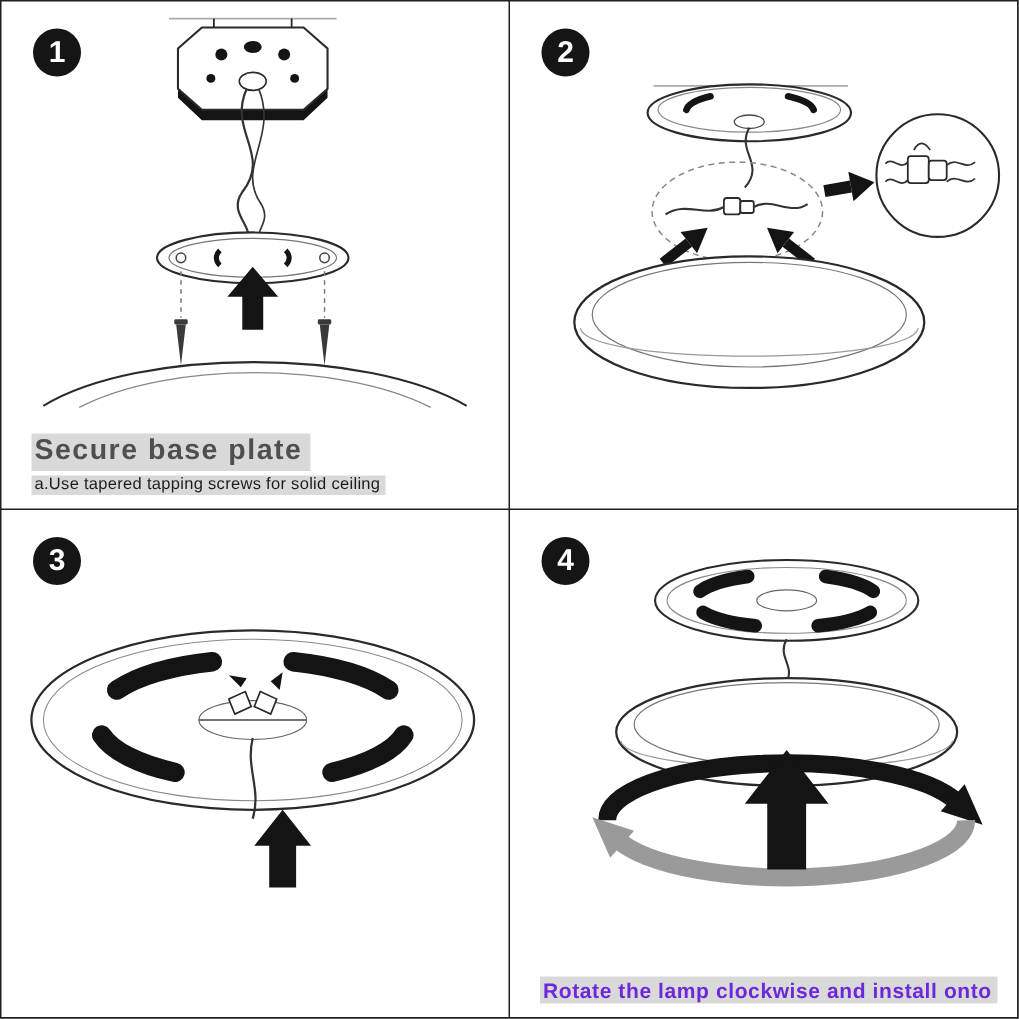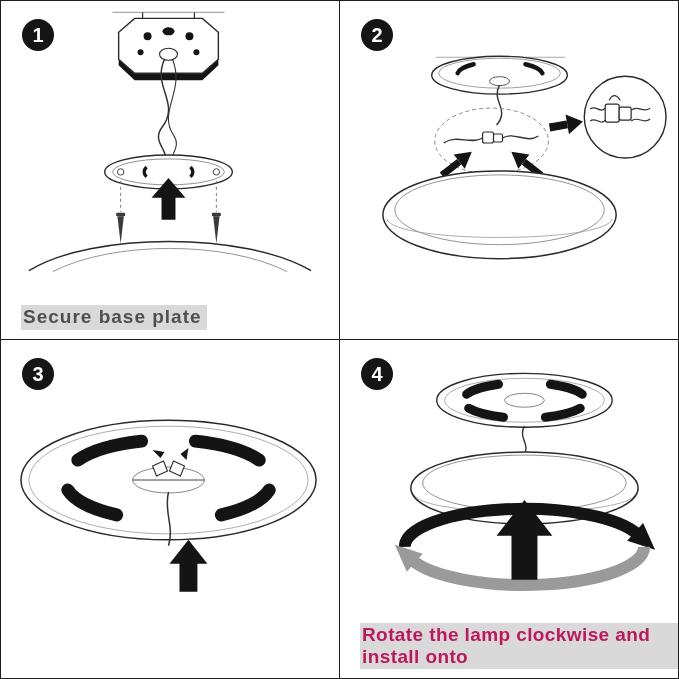--- a/index.html
+++ b/index.html
@@ -39,21 +39,21 @@
   .cap-4 { bottom: 9px; gap: 2px; }
   .title {
     font-size: 19px; font-weight: 700; color: #4f4f4f;
     letter-spacing: 1px; background: #d9d9d9; padding: 1px 5px 2px 2px;
   }
   .note {
     font-size: 11px; color: #1c1c1c; letter-spacing: 0.2px;
     background: #d9d9d9; padding: 0 3px 1px 2px;
   }
   .title-sm {
-    font-size: 19px; font-weight: 700; color: #be185d;
+    font-size: 14px; font-weight: 700; color: #6d28d9;
     letter-spacing: 0.4px; background: #d9d9d9; padding: 1px 4px 1px 2px;
   }
 </style>
 </head>
 <body>
 
 <div class="grid">
 
   <section class="panel">
     <div class="badge">1</div>
@@ -96,20 +96,21 @@
         <rect x="211.5" y="212" width="9" height="3.6" rx="1" fill="#3a3a3a"></rect>
         <path d="M212.8,215.6 L219.2,215.6 L216,243 Z" fill="#3a3a3a"></path>
       </g>
       <g>
         <path d="M28,270 C92,231 244,231 311,270" fill="none" stroke="#2a2a2a" stroke-width="1.4"></path>
         <path d="M52,271 C112,240 226,240 287,271" fill="none" stroke="#888888" stroke-width="0.9"></path>
       </g>
     </svg>
     <div class="caption cap-1">
       <div class="title">Secure base plate</div>
+      <div class="note">a.Use tapered tapping screws for solid ceiling</div>
     </div>
   </section>
 
   <section class="panel">
     <div class="badge">2</div>
     <svg class="illus illus-top" viewBox="0 0 339 272" xmlns="http://www.w3.org/2000/svg">
       <g>
         <line x1="96" y1="56" x2="226" y2="56" stroke="#aaaaaa" stroke-width="1.2"></line>
         <ellipse cx="160" cy="74" rx="68" ry="19" fill="#ffffff" stroke="#2a2a2a" stroke-width="1.4"></ellipse>
         <ellipse cx="160" cy="72" rx="61" ry="15" fill="none" stroke="#888888" stroke-width="0.8"></ellipse>

